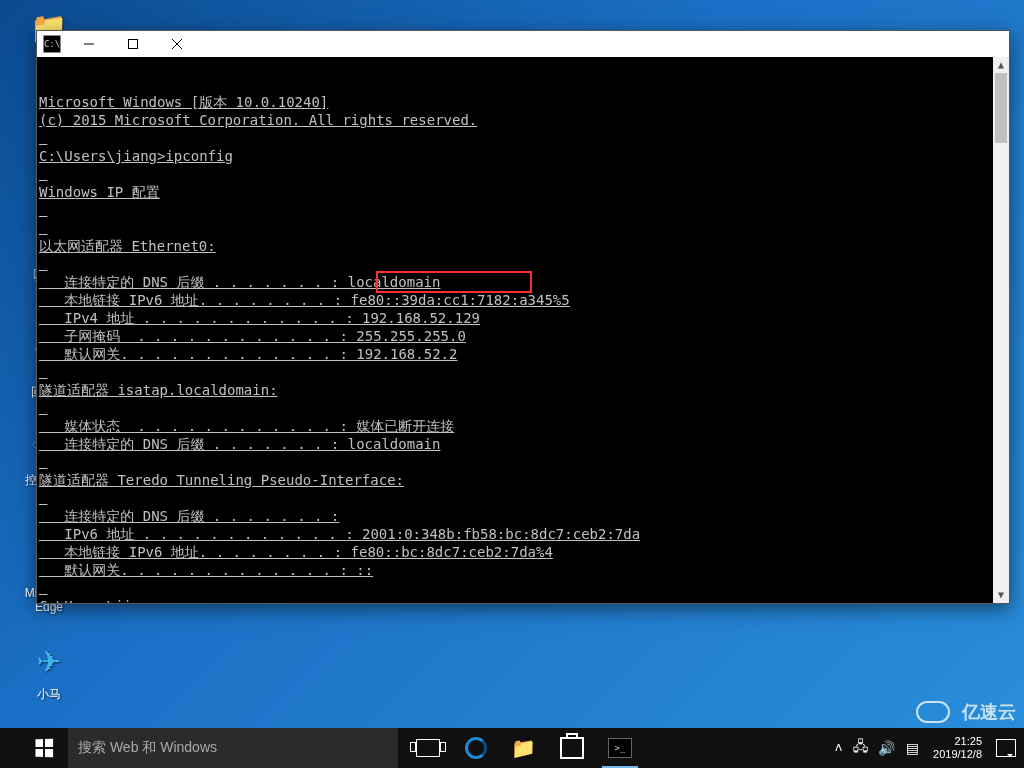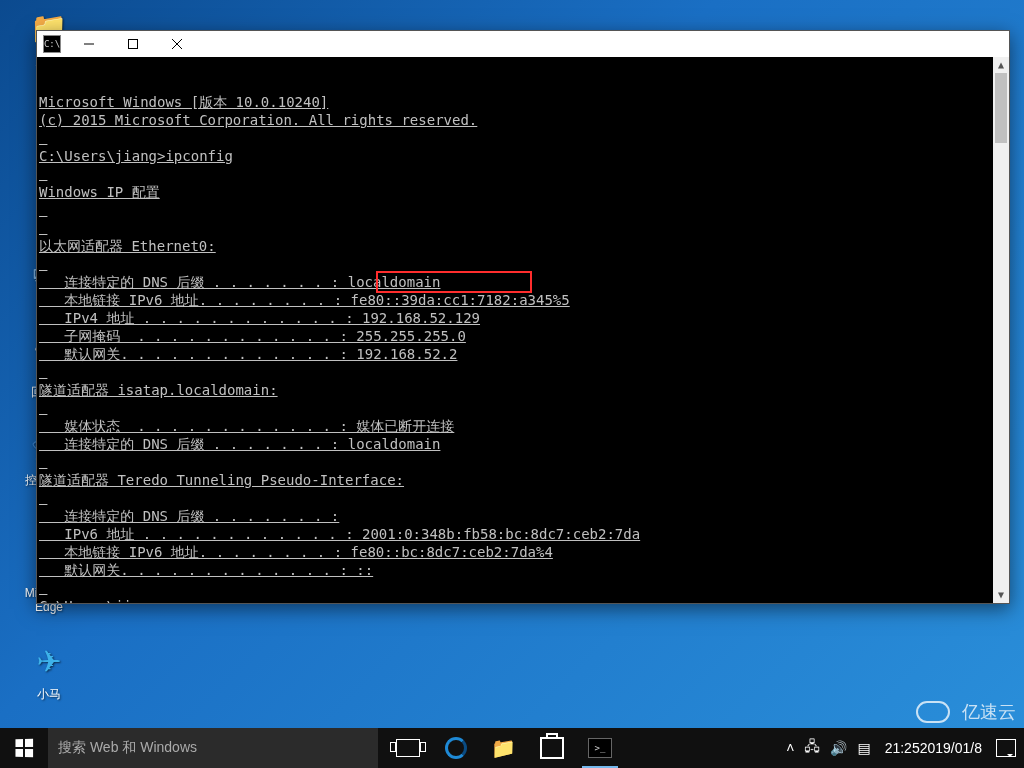--- a/index.html
+++ b/index.html
@@ -138,20 +138,21 @@
   .taskbar {
     position: absolute;
     left: 0;
     right: 0;
     bottom: 0;
     height: 40px;
     background: #101010;
     display: flex;
     align-items: stretch;
     color: #fff;
+    padding-left: 20px;
   }
   .taskbar .start {
     width: 48px;
     display: flex;
     align-items: center;
     justify-content: center;
   }
   .win-logo {
     width: 18px;
     height: 18px;
@@ -234,23 +235,23 @@
   .tray {
     display: flex;
     align-items: center;
     gap: 10px;
     padding: 0 8px;
     font-size: 13px;
   }
   .tray .glyph-s { font-size: 14px; color: #fff; }
   .tray .clock {
     display: flex;
-    flex-direction: row;
+    flex-direction: column;
     align-items: flex-end;
-    font-size: 14px;
+    font-size: 11px;
     line-height: 13px;
     padding: 0 4px;
   }
   .tray .notif {
     width: 18px;
     height: 16px;
     border: 1.5px solid #fff;
     position: relative;
   }
   .tray .notif::after {
@@ -260,21 +261,21 @@
     bottom: -4px;
     border: 3px solid transparent;
     border-top-color: #fff;
   }
   .watermark {
     position: absolute;
     right: 8px;
     bottom: 44px;
     color: rgba(255,255,255,0.75);
     font-size: 18px;
-    font-weight: 400;
+    font-weight: 700;
     display: flex;
     align-items: center;
     gap: 12px;
   }
   .watermark .cloud {
     width: 30px;
     height: 18px;
     border: 2px solid rgba(255,255,255,0.75);
     border-radius: 12px;
     position: relative;
@@ -396,18 +397,18 @@
         </div>
     </div>
     <div class="spacer"></div>
     <div class="tray">
       <span class="glyph-s">˄</span>
       <span class="glyph-s">🖧</span>
       <span class="glyph-s">🔊</span>
       <span class="glyph-s">▤</span>
       <div class="clock">
         <span>21:25</span>
-        <span>2019/01/8</span>
+        <span>2019/12/8</span>
       </div>
       <span class="notif"></span>
     </div>
   </div>
 </div>
 
 </body></html>

